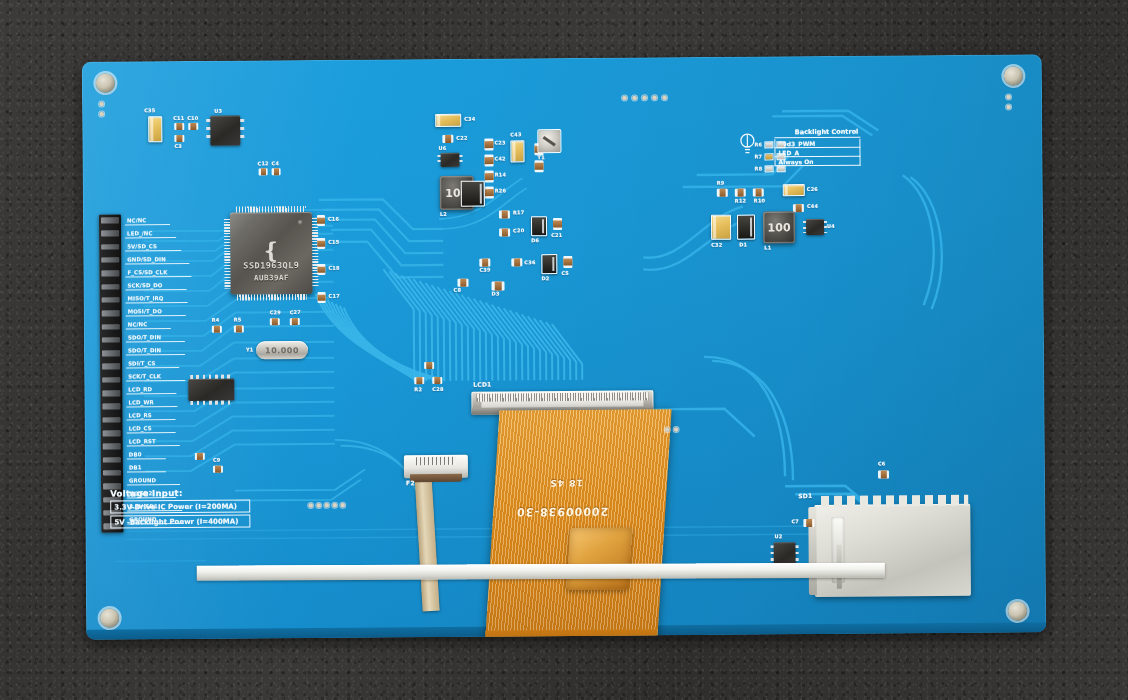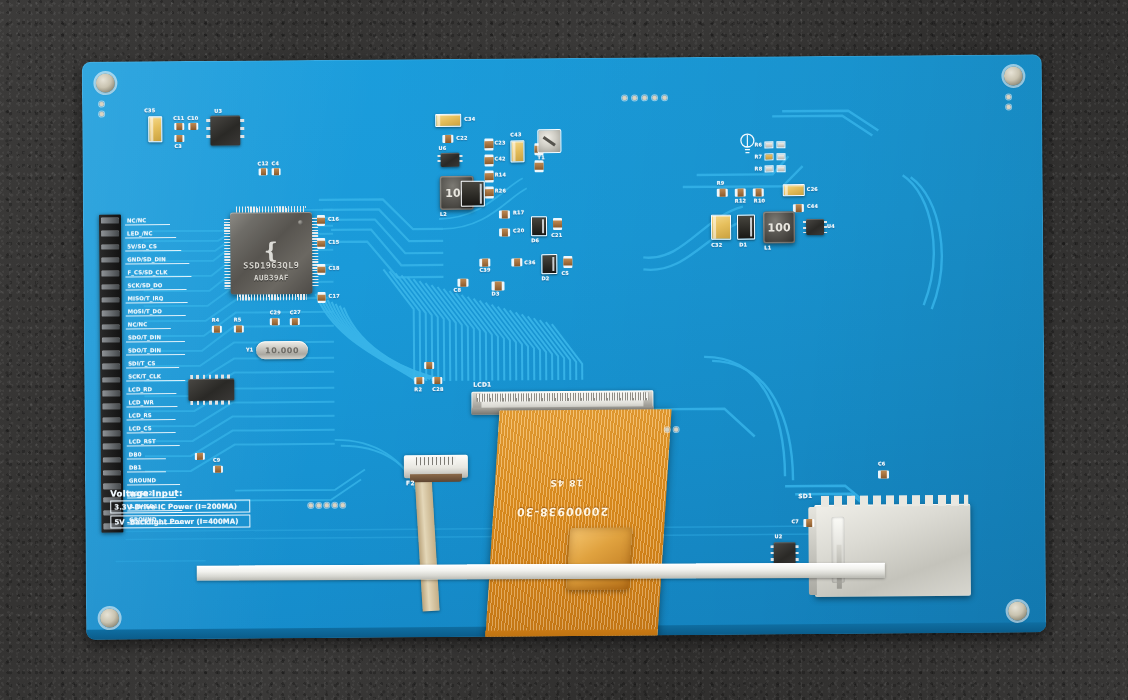--- a/index.html
+++ b/index.html
@@ -702,20 +702,26 @@
       <div class="legs" style="right:-3px; top:2px; width:3px; height:12px; background:repeating-linear-gradient(#dfe3e5 0 2px, transparent 2px 5.5px);"></div>
     </div>
     <div class="silk tiny" style="left:744px; top:168px;">U4</div>
     <div class="tant" style="left:628px; top:158px; width:20px; height:25px;"></div>
     <div class="silk tiny" style="left:628px; top:186px;">C32</div>
     <div class="dio" style="left:654px; top:158px; width:18px; height:25px;"></div>
     <div class="silk tiny" style="left:656px; top:186px;">D1</div>
     <div class="ind" style="left:680px; top:155px; width:32px; height:32px; font-size:11px;">100</div>
     <div class="silk tiny" style="left:681px; top:189px;">L1</div>
 
+    <div id="bl-legend">
+      <div class="title">Backlight Control</div>
+      <div class="row">19d3_PWM</div>
+      <div class="row">LED_A</div>
+      <div class="row">Always On</div>
+    </div>
     <div class="silk tiny" style="left:672px; top:86px;">R6</div>
     <div class="silk tiny" style="left:672px; top:98px;">R7</div>
     <div class="silk tiny" style="left:672px; top:110px;">R8</div>
     <div class="jumper" style="left:682px; top:85px;"></div>
     <div class="jumper gold" style="left:682px; top:97px;">
         <i></i>
       </div>
     <div class="jumper" style="left:682px; top:109px;"></div>
     <div class="jumper" style="left:694px; top:85px;"></div>
     <div class="jumper" style="left:694px; top:97px;"></div>

